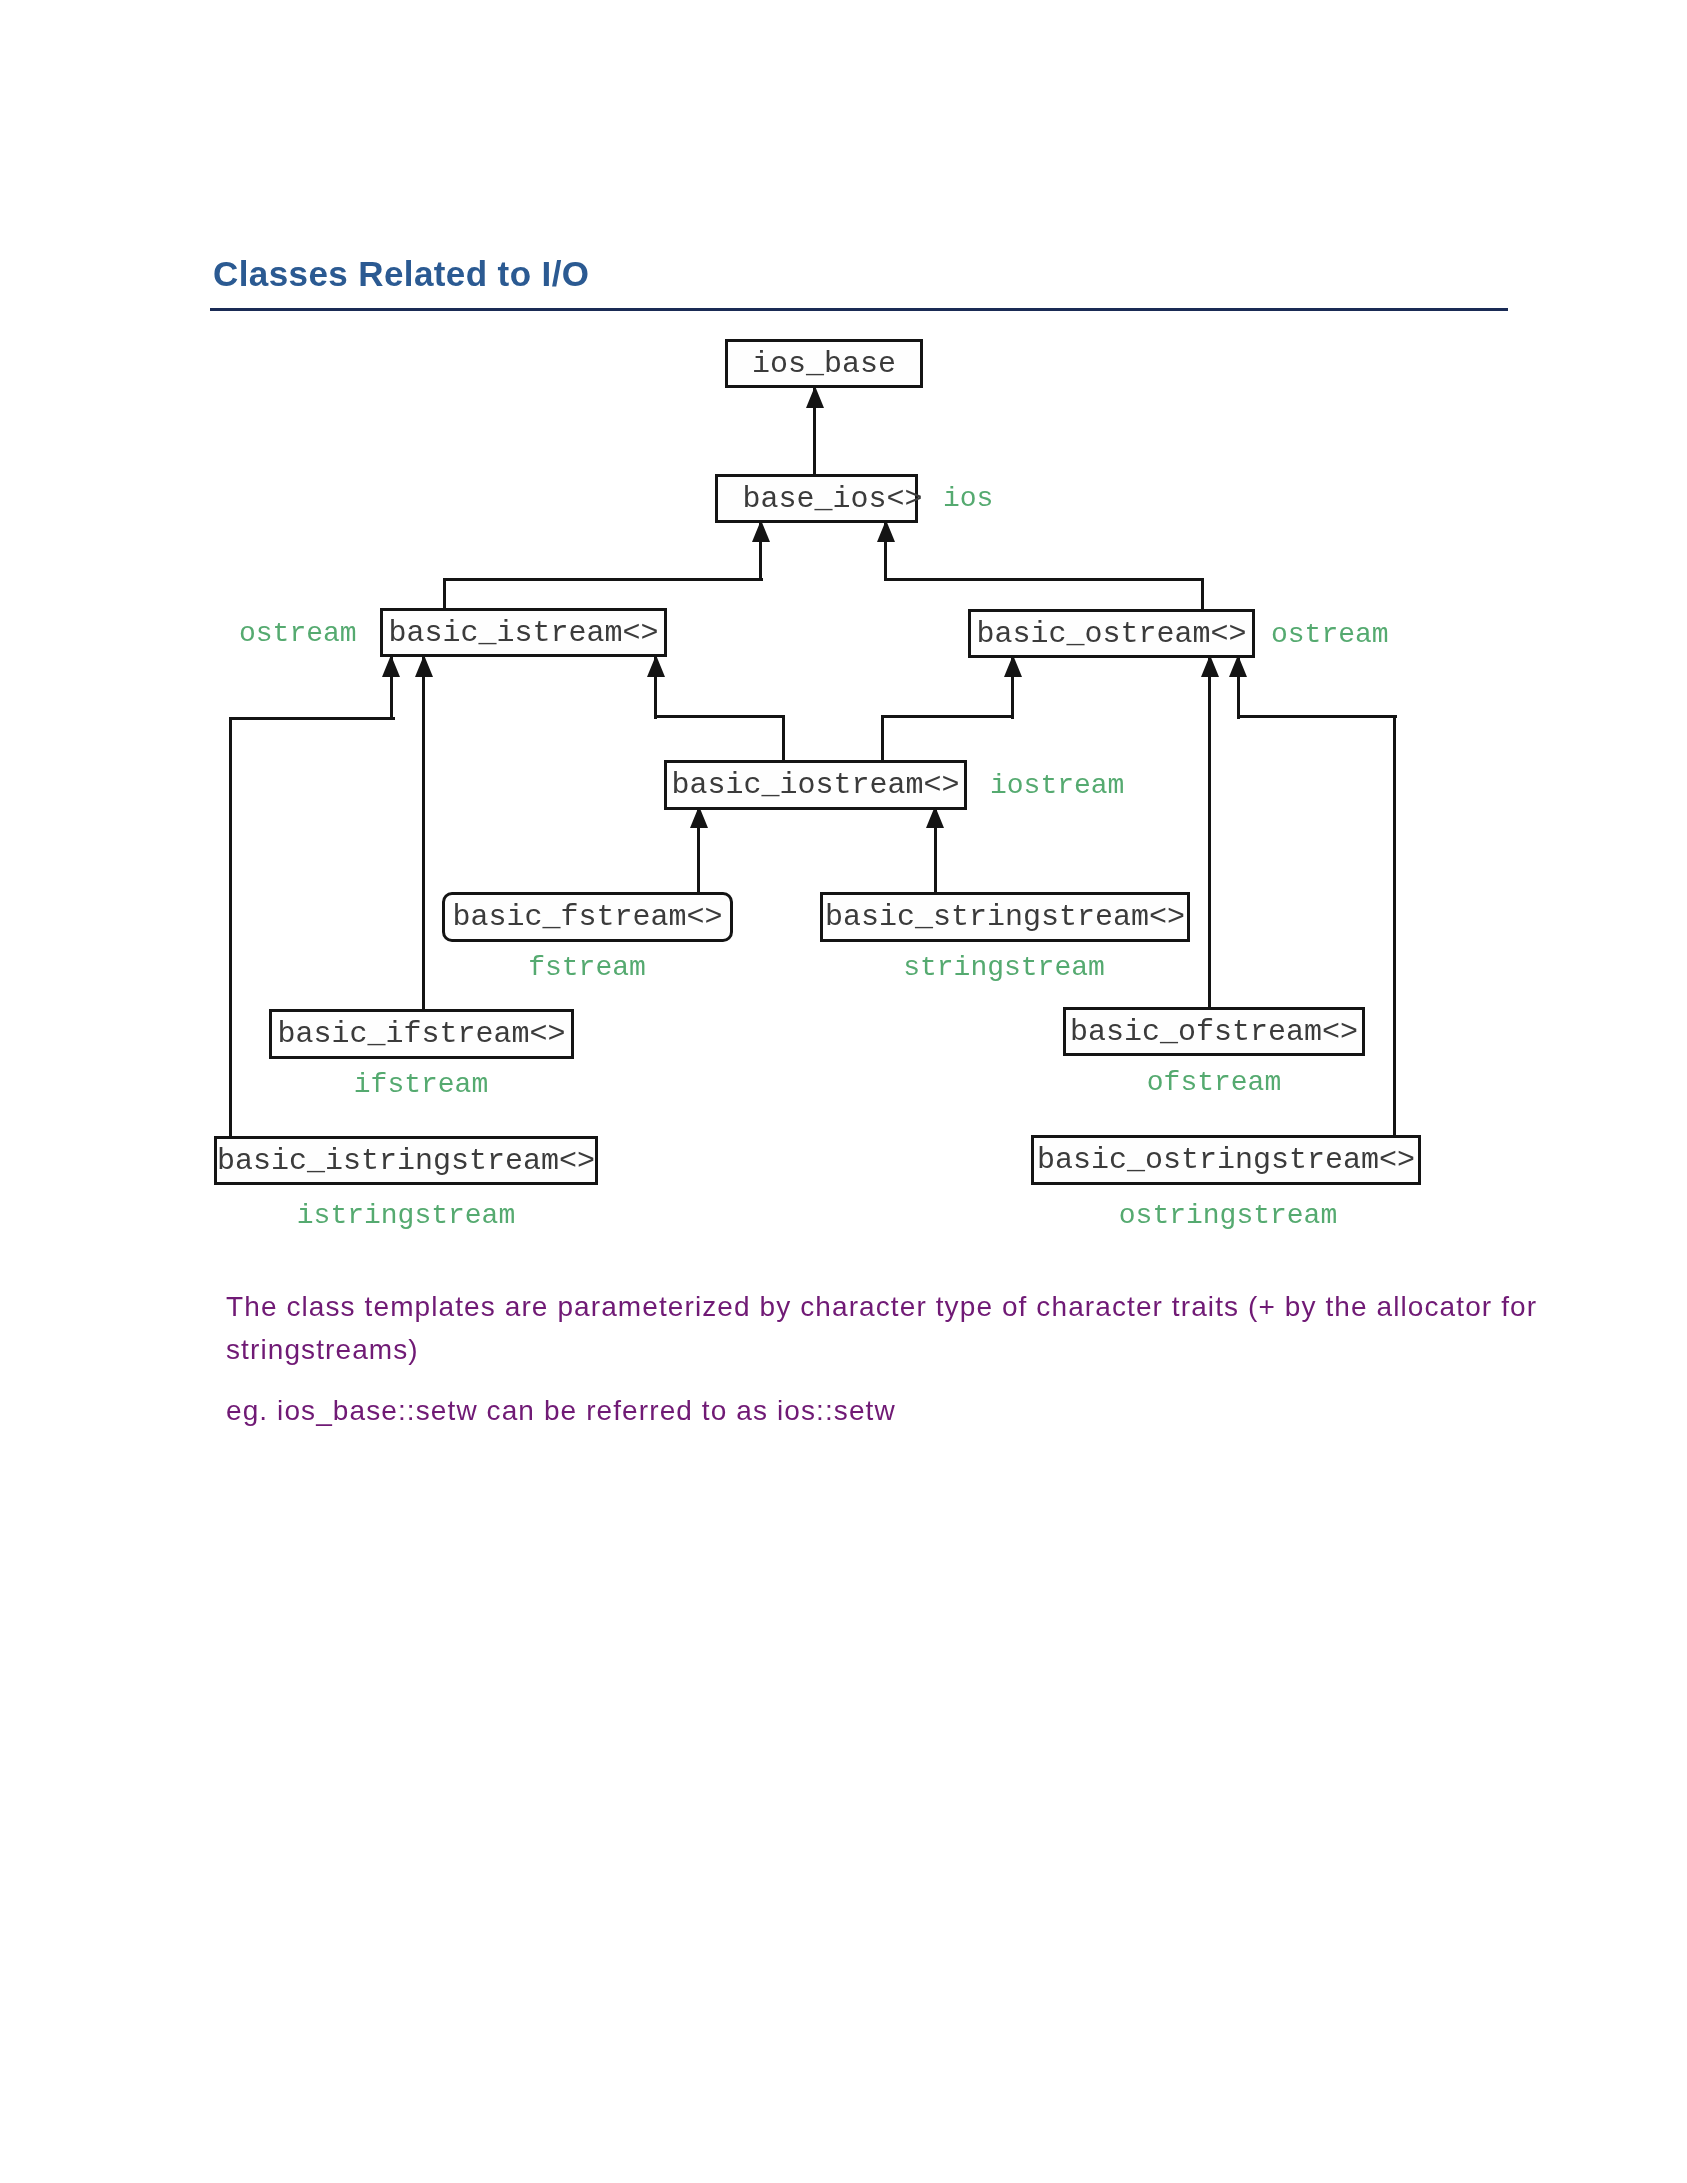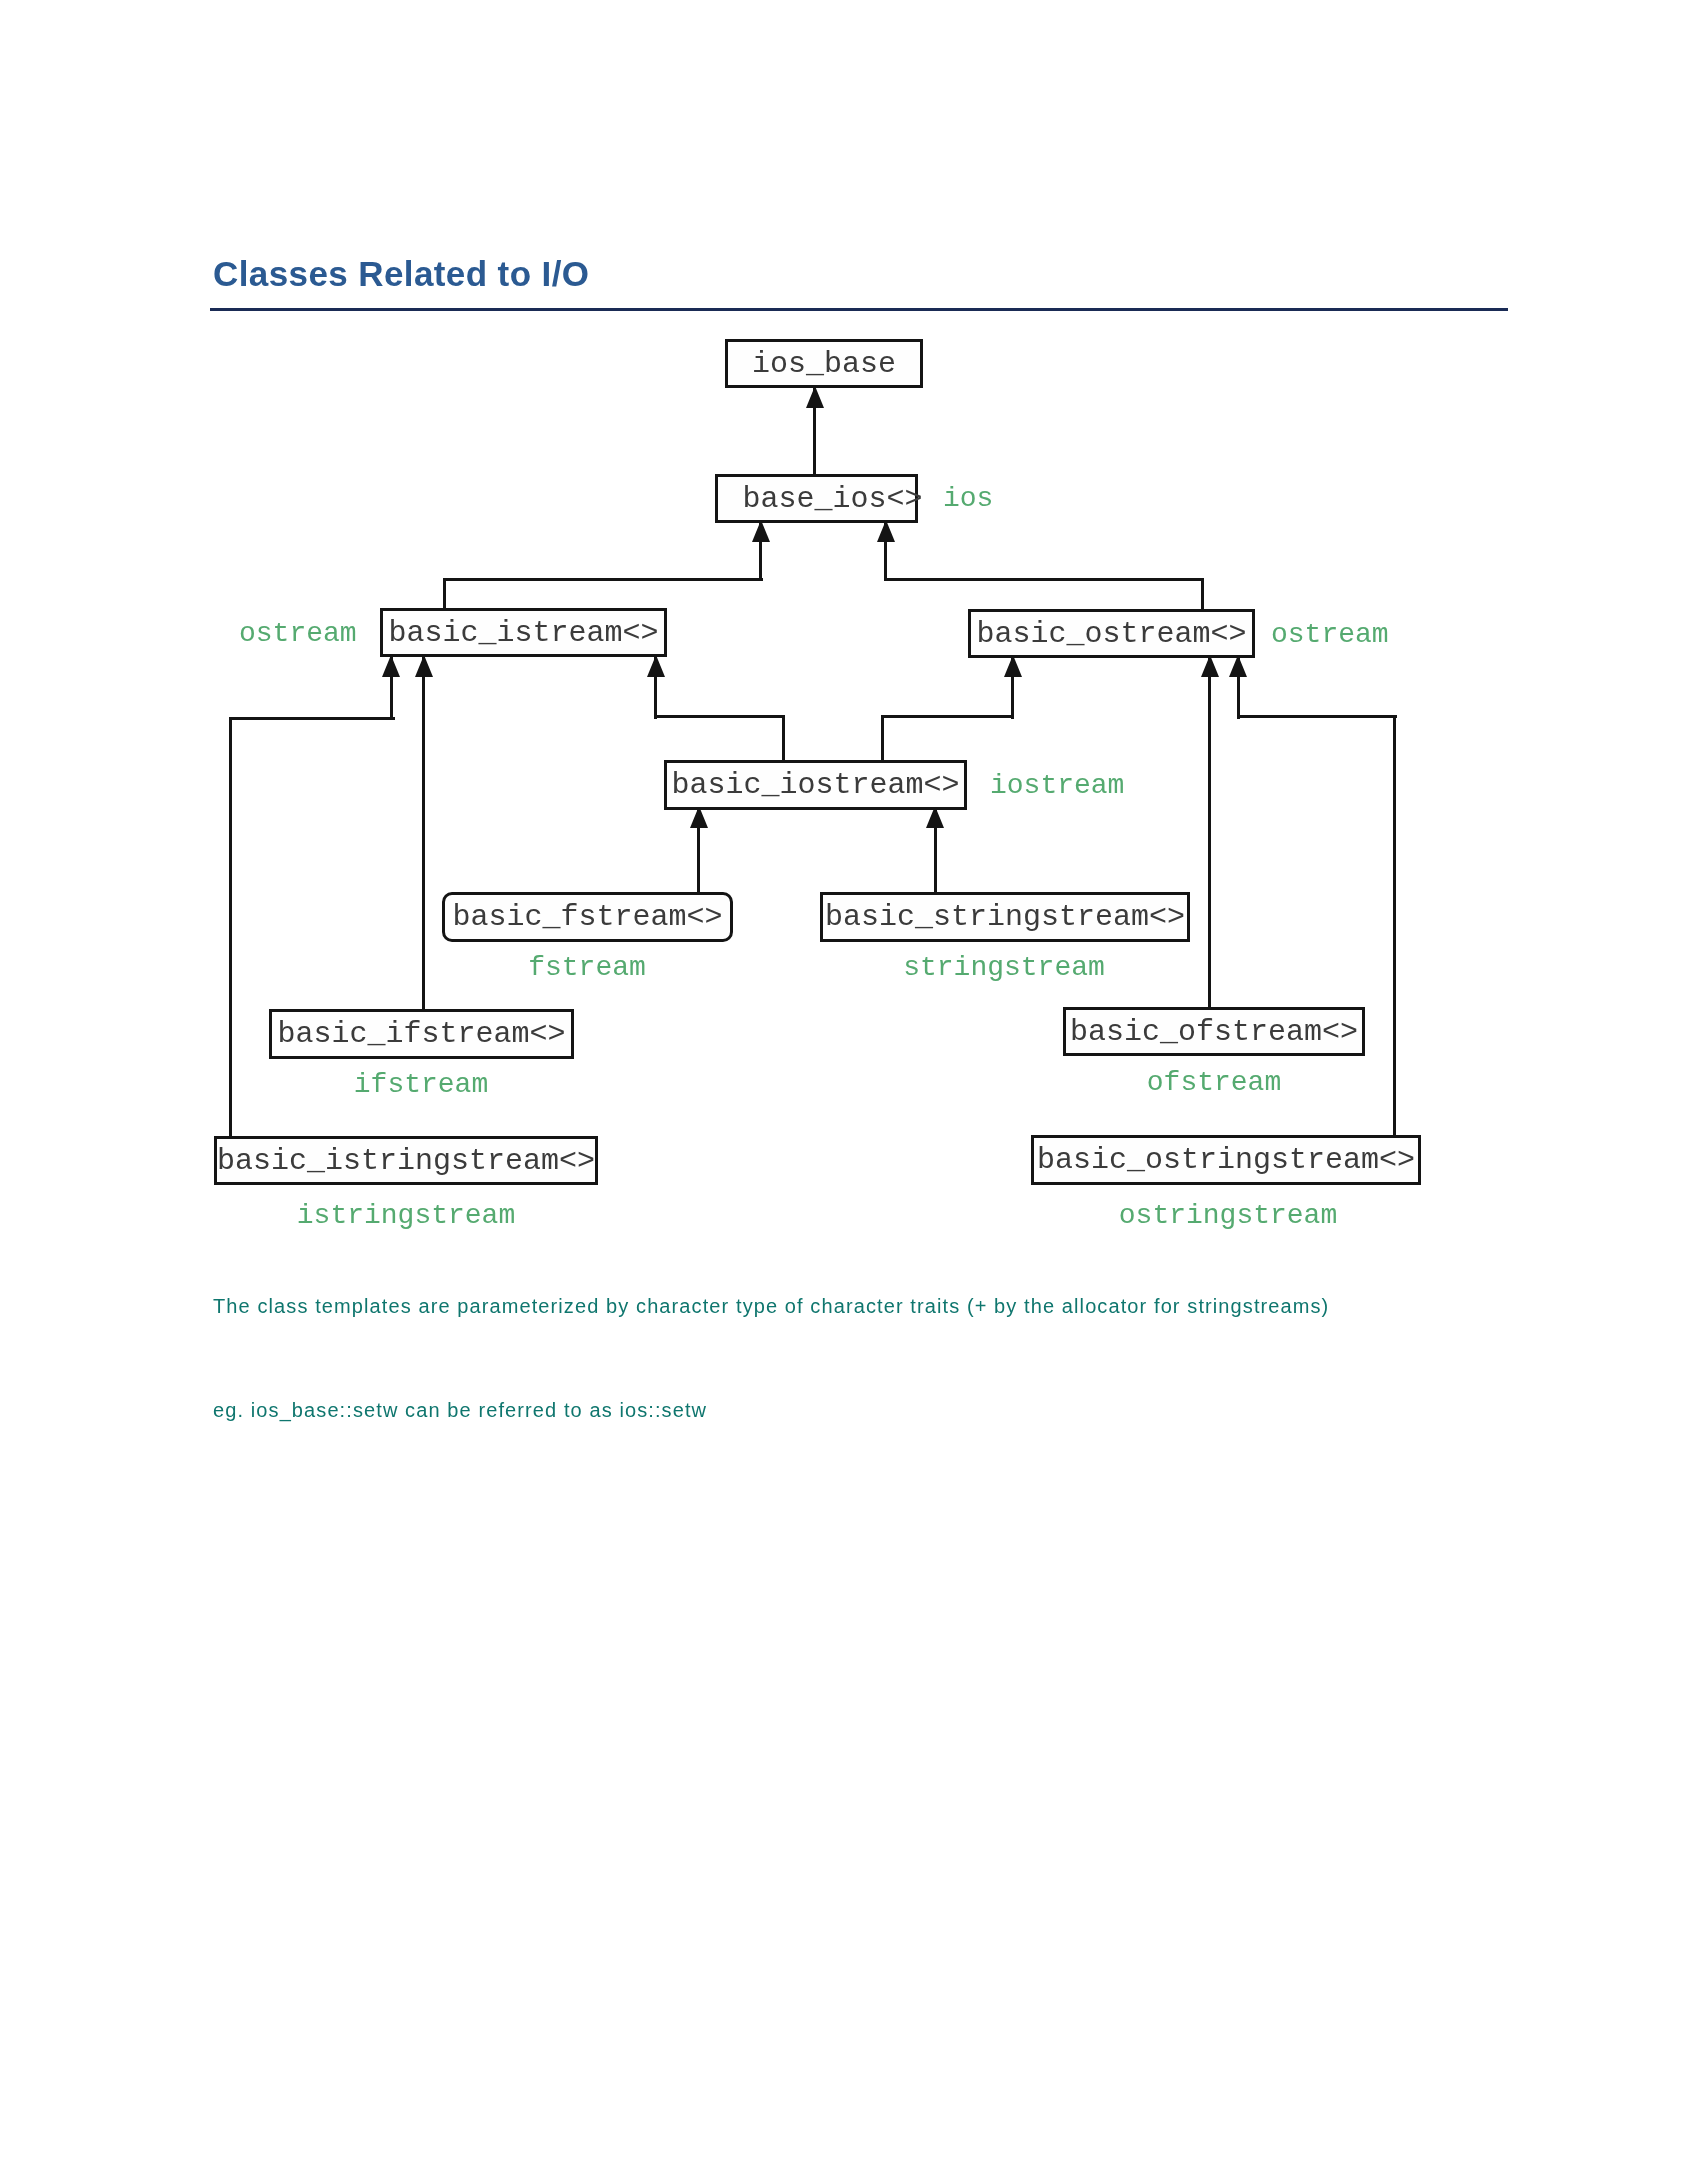--- a/index.html
+++ b/index.html
@@ -29,22 +29,22 @@
     font-size:28px; color:var(--green, #55aa70); white-space:nowrap;
   }
   .alias.centered { transform:translateX(-50%); }
   .line { position:absolute; background:var(--line_black, #141414); }
   .arrow-up {
     position:absolute; width:0; height:0;
     border-left:9px solid transparent; border-right:9px solid transparent;
     border-bottom:22px solid var(--line_black, #141414);
   }
   .note {
-    position:absolute; left:198px; color:#0f766e;
-    font-size:20px; letter-spacing:1.1px; line-height:43px;
+    position:absolute; left:211px; color:#701a75;
+    font-size:28px; letter-spacing:1.1px; line-height:43px;
   }
   .note.p1 { top:1285px; width:1318px; }
   .note.p2 { top:1389px; white-space:nowrap; }
 </style>
 </head>
 <body>
 
 <div class="page">
 
   <div class="title">Classes Related to I/O</div>

